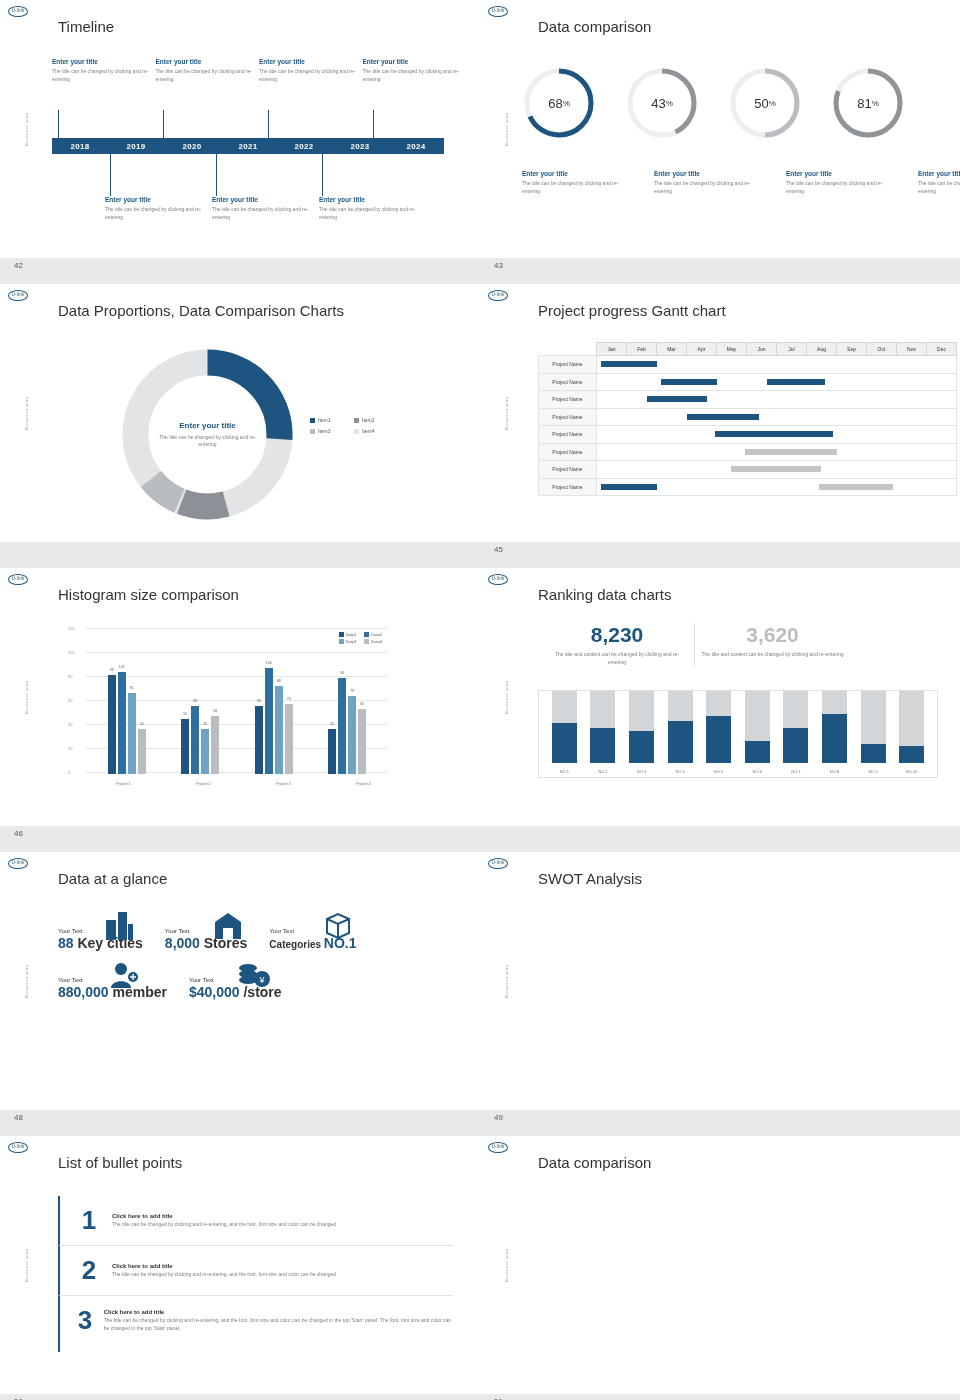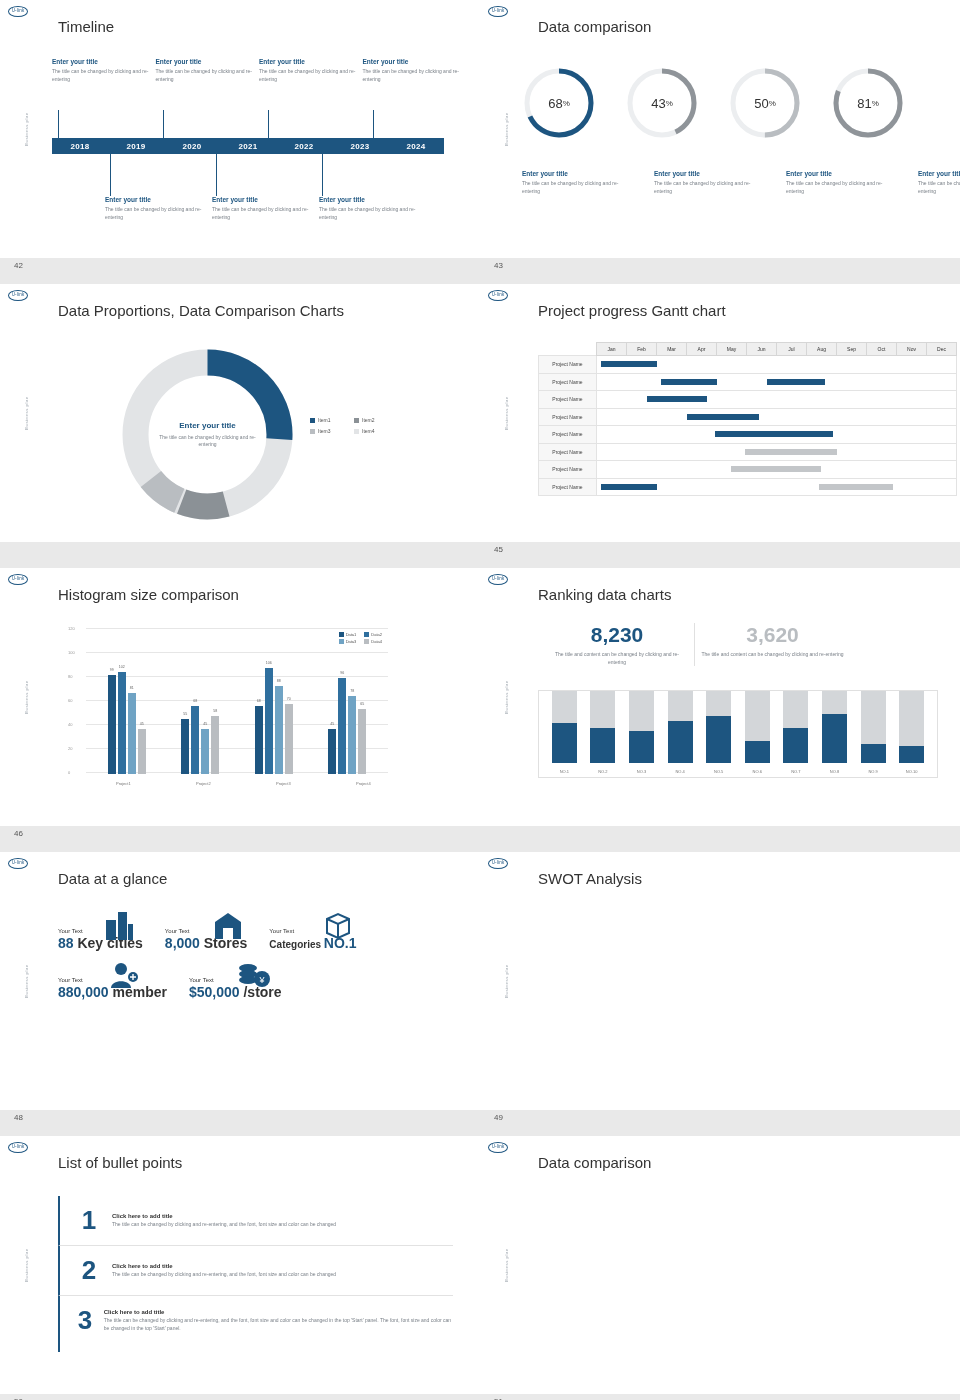--- a/index.html
+++ b/index.html
@@ -666,21 +666,21 @@
           </div>
           <div class="item">
             <svg width="34" height="28" viewBox="0 0 34 28" style="position:absolute;margin-left:48px;margin-top:-16px;">
               <ellipse cx="11" cy="7" rx="9" ry="4" fill="#1d5580"></ellipse>
                 <ellipse cx="11" cy="13" rx="9" ry="4" fill="#1d5580"></ellipse>
                 <ellipse cx="11" cy="19" rx="9" ry="4" fill="#1d5580"></ellipse>
                 <circle cx="25" cy="18" r="8" fill="#1d5580"></circle>
                 <text x="25" y="22" font-size="9" fill="#fff" text-anchor="middle">¥</text>
             </svg>
             <div class="yt">Your Text</div>
-            <div class="val"><span>$50,000</span> <small>/store</small></div>
+            <div class="val"><span>$40,000</span> <small>/store</small></div>
           </div>
         </div>
       </div>
     </div>
     <div class="slide-num">48</div>
   </div>
 
   <div class="cell">
     <div class="slide">
       <div class="logo">

